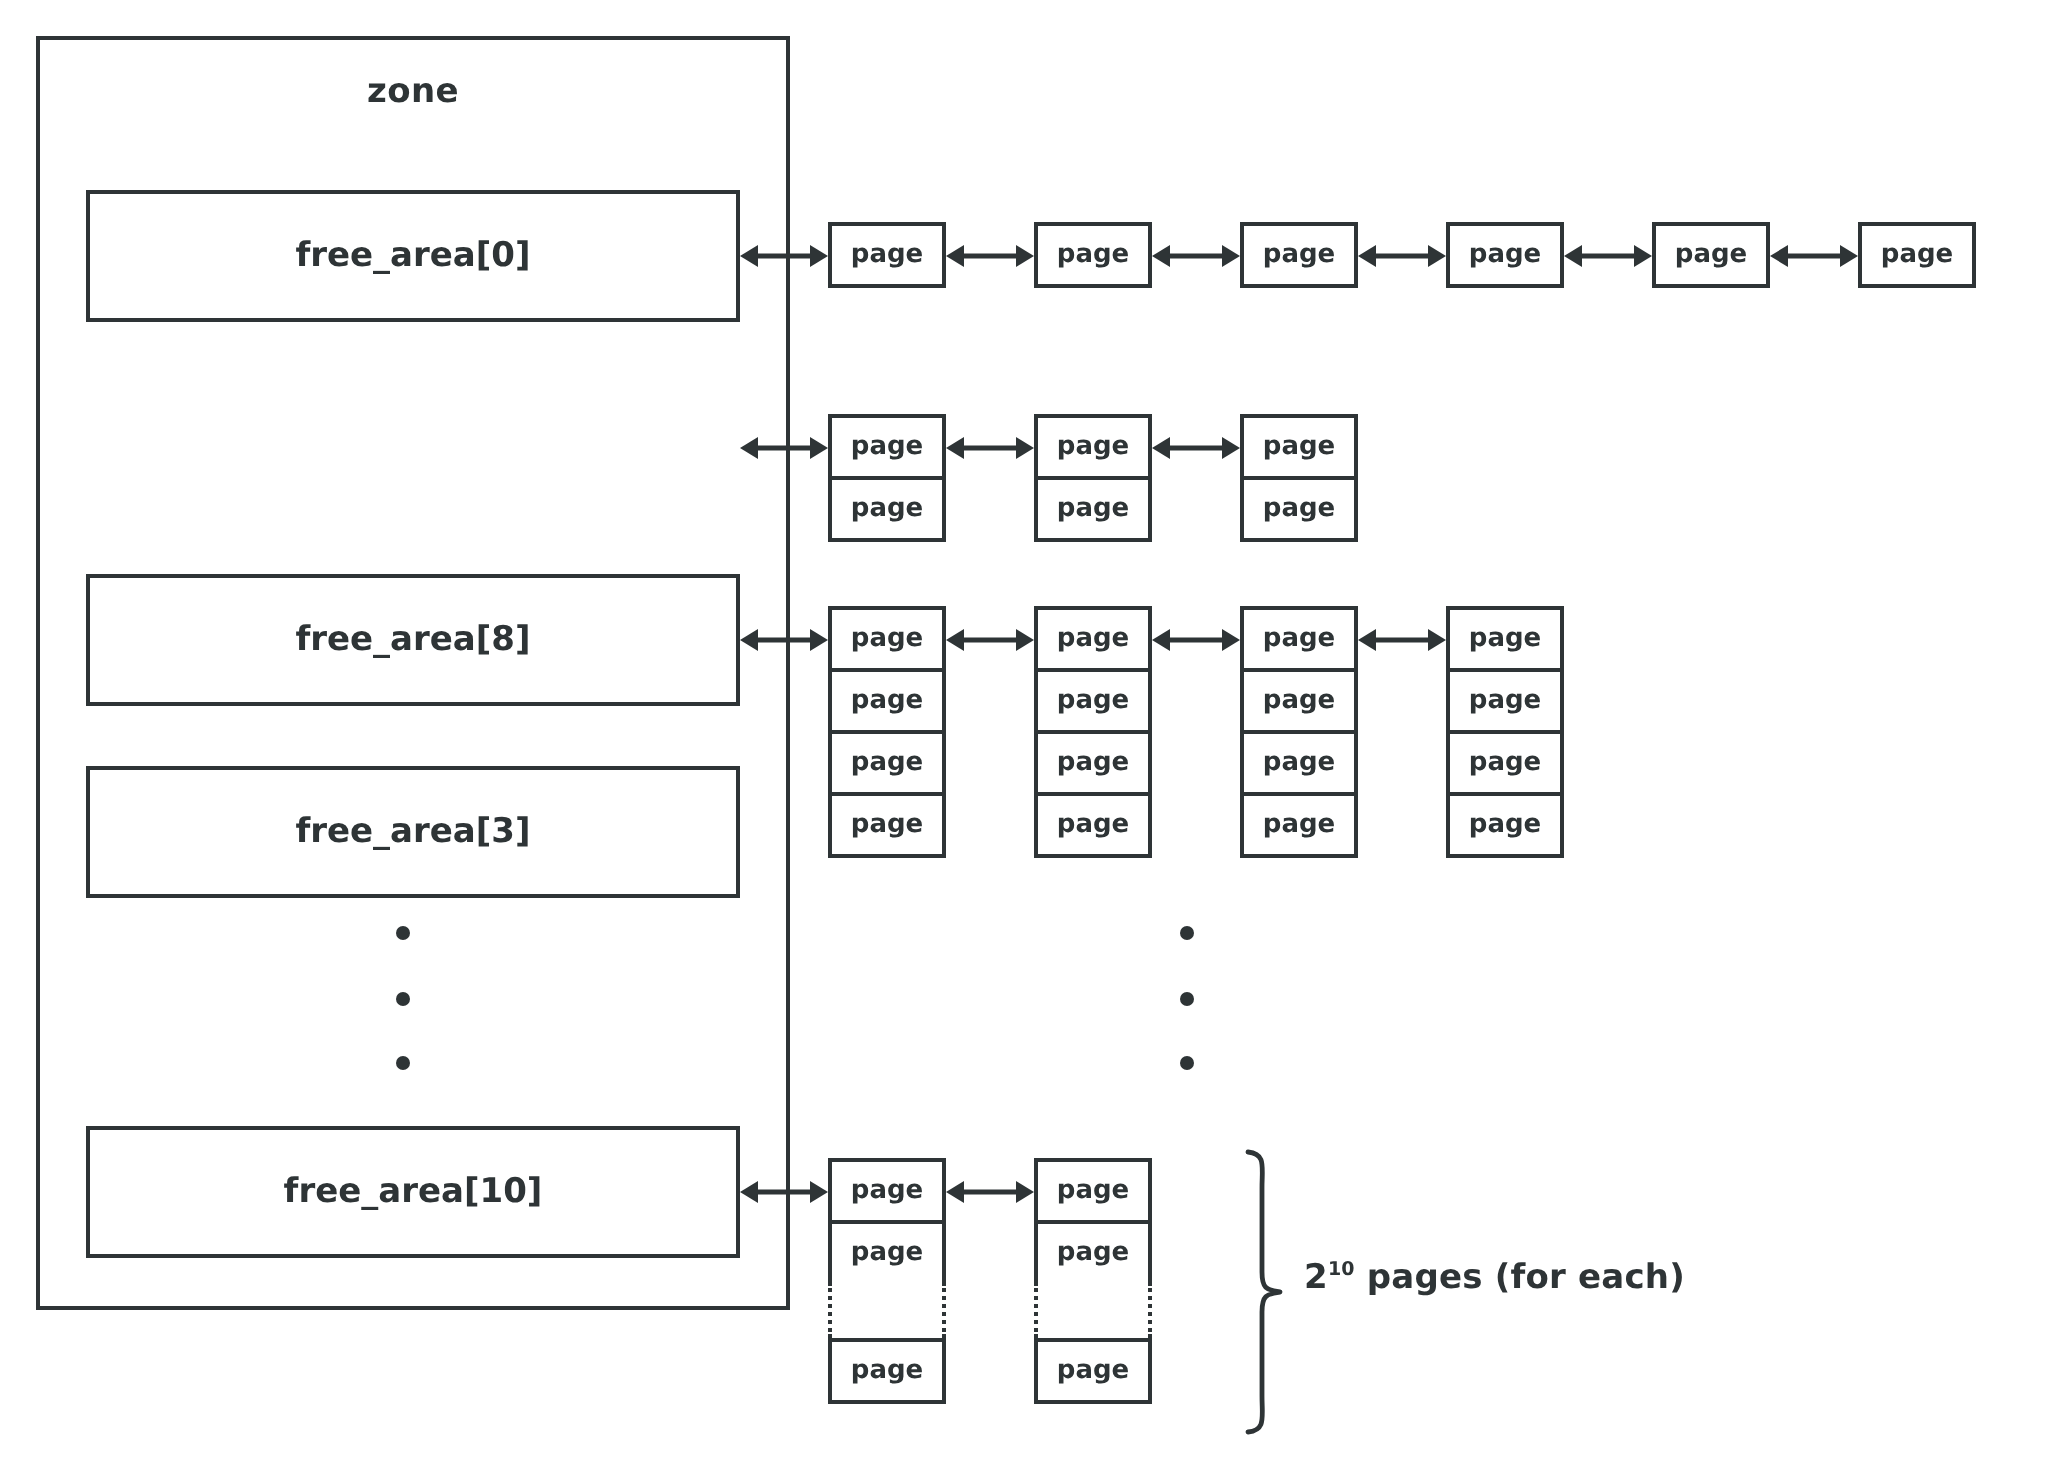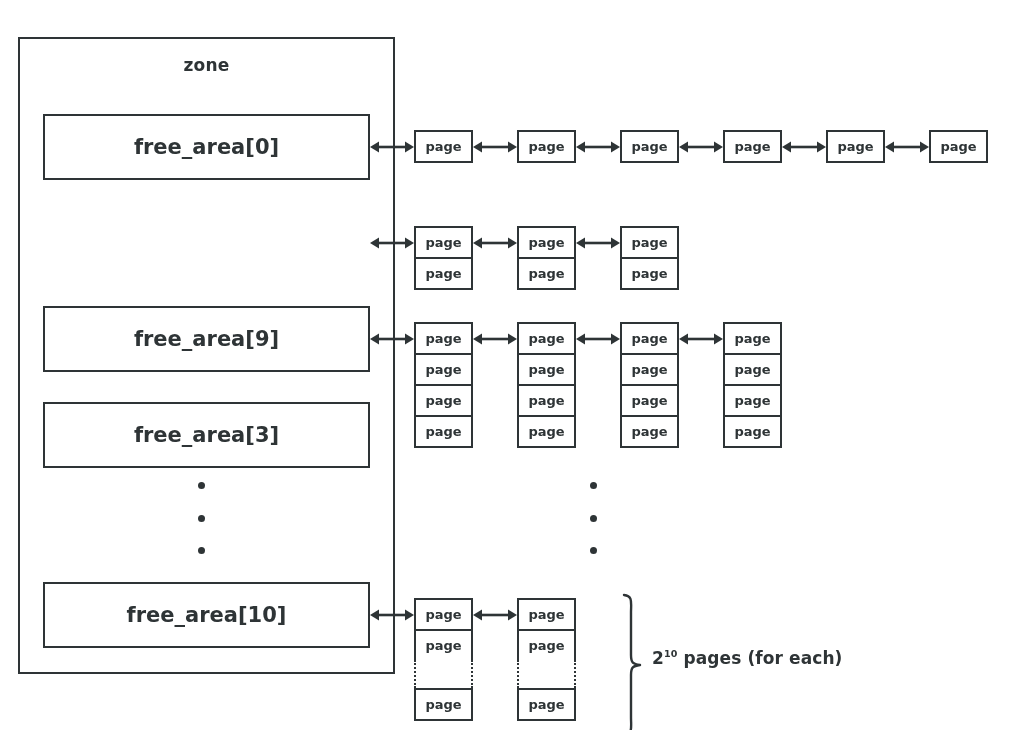--- a/index.html
+++ b/index.html
@@ -14,21 +14,20 @@
     font-family: "DejaVu Sans", "Liberation Sans", sans-serif;
     color: #2e3436;
     overflow: hidden;
   }
 
   .stage {
     position: absolute;
     left: 0; top: 0;
     width: 1036px;
     height: 564px;
-    margin-top: 19px;
   }
 
   
   #zone-box {
     position: absolute;
     left: 18px;
     top: 18px;
     width: 377px;
     height: 637px;
     border: 2px solid #2e3436;
@@ -51,21 +50,21 @@
     position: absolute;
     left: 43px;
     width: 327px;
     height: 66px;
     border: 2px solid #2e3436;
     box-sizing: border-box;
     background: #ffffff;
     display: flex;
     align-items: center;
     justify-content: center;
-    font-size: 21px;
+    font-size: 17px;
     font-weight: bold;
   }
 
   
   .page-box {
     position: absolute;
     width: 59px;
     height: 33px;
     border: 2px solid #2e3436;
     box-sizing: border-box;
@@ -138,21 +137,21 @@
 </style>
 </head>
 <body>
 
 <div class="stage">
 
   <div id="zone-box"></div>
   <div id="zone-title">zone</div>
 
   <div class="free-area" style="top:95px">free_area[0]</div>
-  <div class="free-area" style="top:287px">free_area[9]</div>
+  <div class="free-area" style="top:287px">free_area[8]</div>
   <div class="free-area" style="top:383px">free_area[3]</div>
   <div class="free-area" style="top:563px">free_area[10]</div>
 
   <div class="vdots" style="left:196px; top:463px;">
     <i></i>
     <i></i>
     <i></i>
   </div>
 
   <div class="vdots" style="left:588px; top:463px;">

